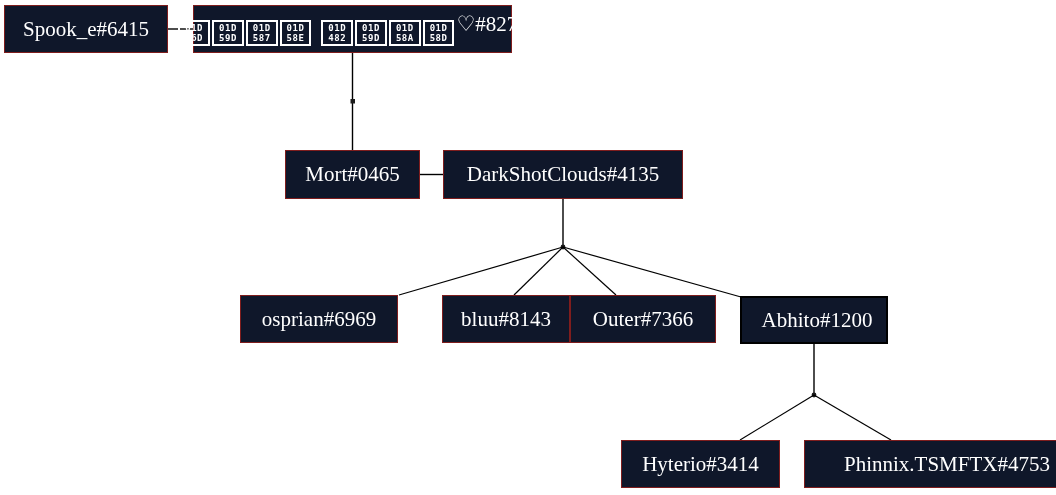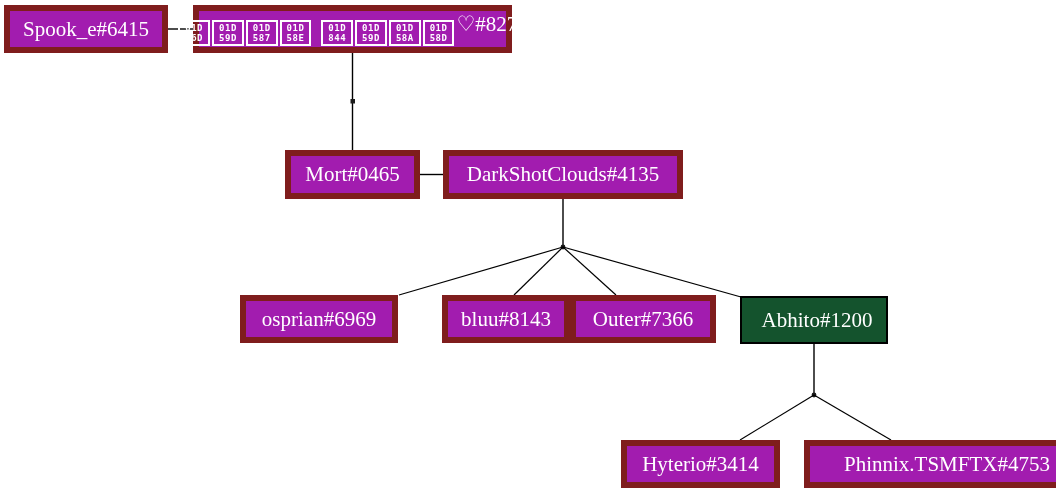--- a/index.html
+++ b/index.html
@@ -8,25 +8,25 @@
     width:1056px; height:495px;
     background:#ffffff;
     font-family:"Liberation Serif","DejaVu Serif",serif;
     overflow:hidden;
   }
   #edges { position:absolute; left:0; top:0; width:1056px; height:495px; }
   .node {
     position:absolute;
     box-sizing:border-box;
     display:flex; align-items:center; justify-content:center;
-    background:#a21caf; color:#ffffff;
+    background:#0f172a; color:#ffffff;
     font-size:21px; white-space:nowrap;
-    border:6px solid #7f1d1d;
+    border:1px solid #7f1d1d;
   }
-  .node.highlight { background:#14532d; border:2px solid #000000;padding-left:6px; }
+  .node.highlight { background:#0f172a; border:2px solid #000000;padding-left:6px; }
   .node .lbl { display:inline-block; }
   
   .hexname { display:inline-flex; align-items:center; }
   .hexbox {
     display:inline-flex; flex-direction:column; align-items:center; justify-content:center;
     border:2px solid #ffffff;
     padding:1px 5px; margin:0 1px;
     font-family:"DejaVu Sans Mono",monospace;
     font-size:9px; font-weight:bold; line-height:10px; letter-spacing:0.5px;
     color:#ffffff;
@@ -76,21 +76,21 @@
           <span class="hexrow">01D</span>
           <span class="hexrow">59D</span>
         </span><span class="hexbox">
           <span class="hexrow">01D</span>
           <span class="hexrow">587</span>
         </span><span class="hexbox">
           <span class="hexrow">01D</span>
           <span class="hexrow">58E</span>
         </span><span class="groupgap"></span><span class="hexbox">
           <span class="hexrow">01D</span>
-          <span class="hexrow">844</span>
+          <span class="hexrow">482</span>
         </span><span class="hexbox">
           <span class="hexrow">01D</span>
           <span class="hexrow">59D</span>
         </span><span class="hexbox">
           <span class="hexrow">01D</span>
           <span class="hexrow">58A</span>
         </span><span class="hexbox">
           <span class="hexrow">01D</span>
           <span class="hexrow">58D</span>
         </span><span class="hexsuffix">♡#8275</span></span>

